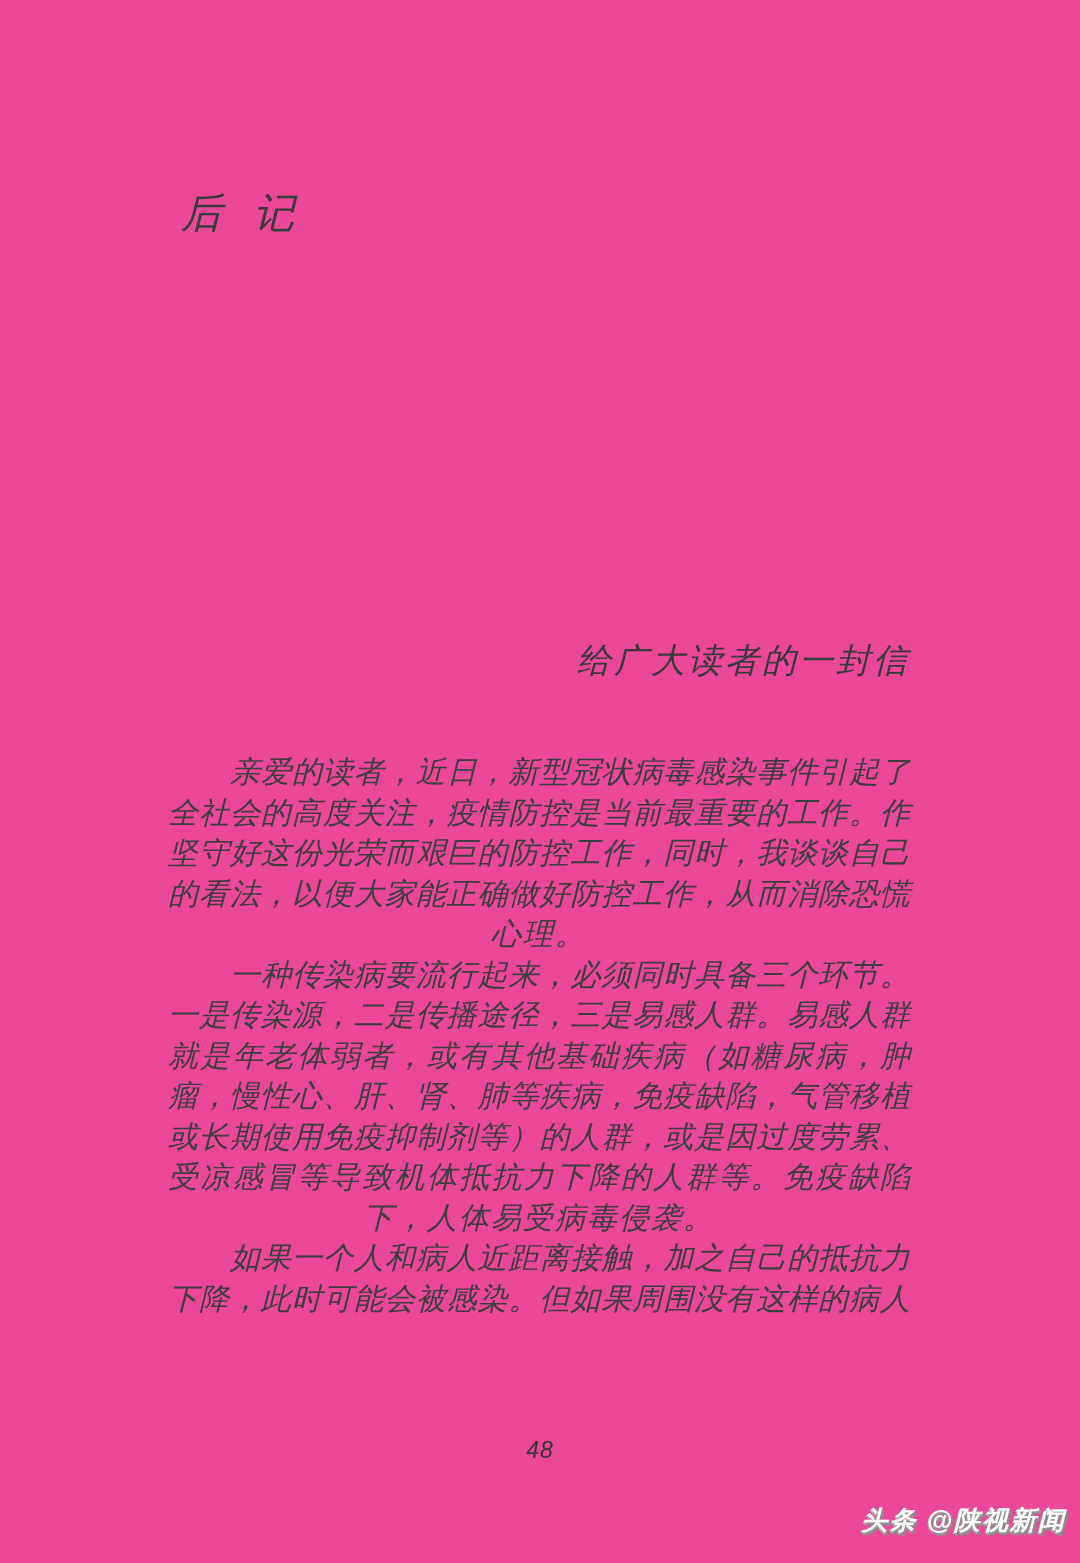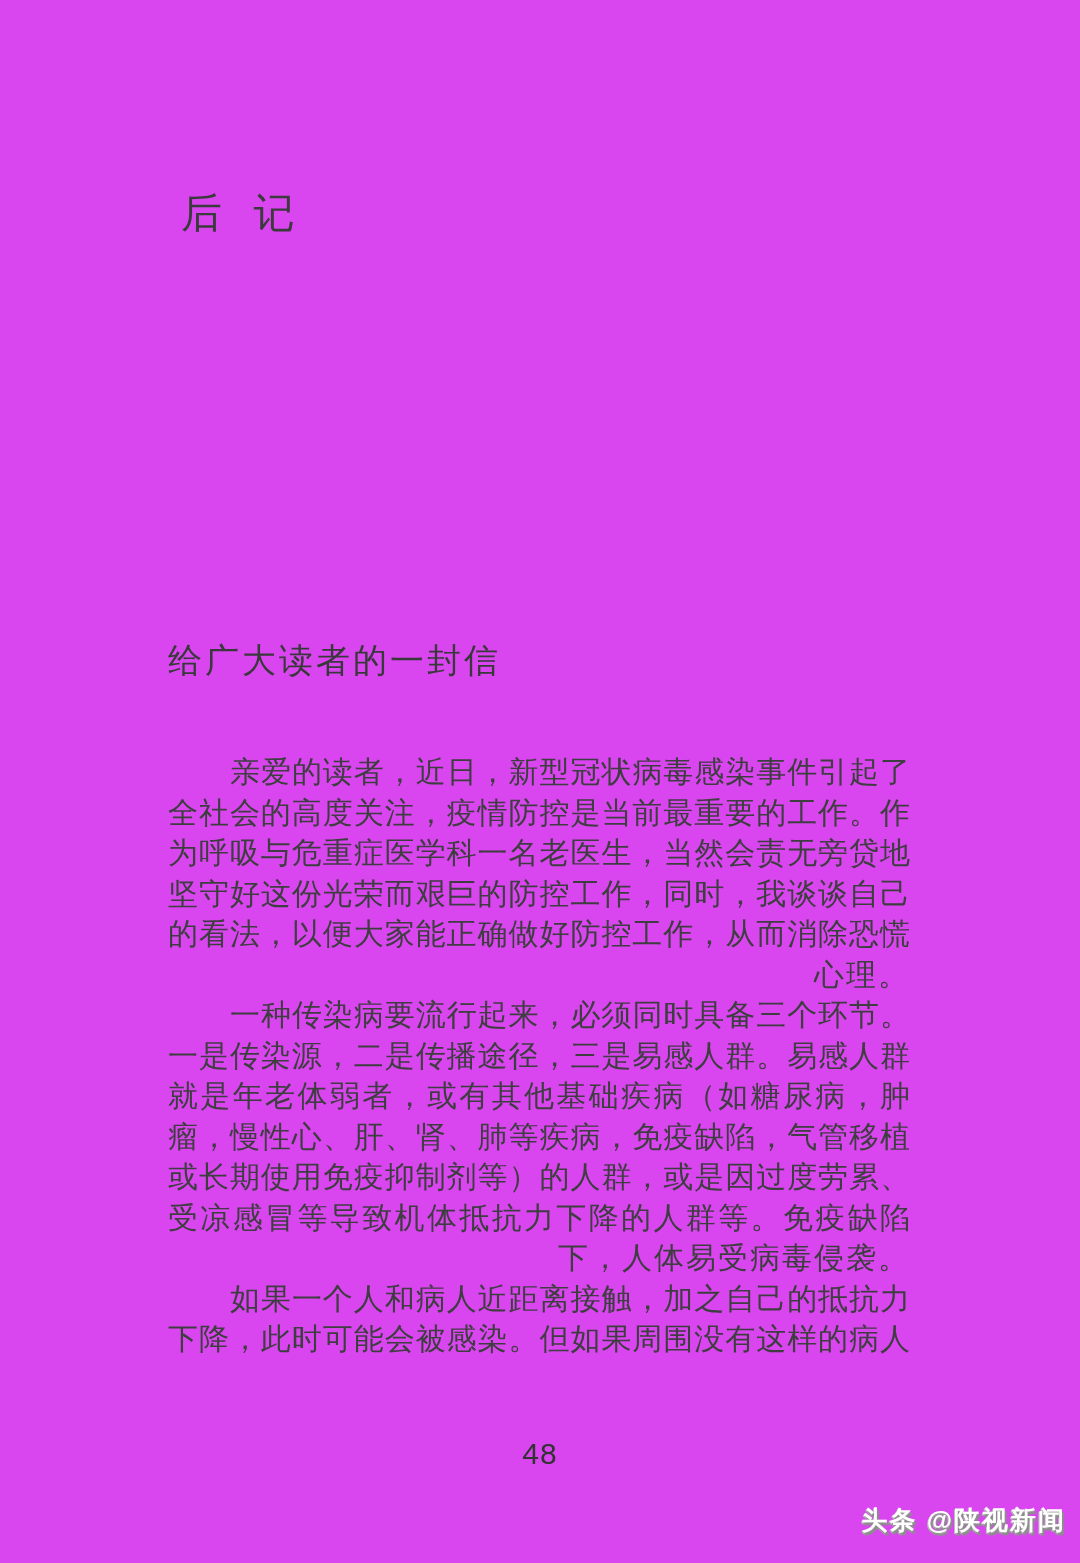--- a/index.html
+++ b/index.html
@@ -10,74 +10,75 @@
     width: 1080px;
     height: 1563px;
     position: relative;
     background: #fdfdfd;
     overflow: hidden;
     font-family: "Liberation Serif", "DejaVu Serif", serif;
   }
   .page {
     position: absolute;
     inset: 0;
-    background: #d946ef;
+    background: #ec4899;
+    font-style: italic;
   }
   .chapter-title {
     position: absolute;
     left: 181px;
     top: 186px;
     font-family: "Liberation Sans", "DejaVu Sans", sans-serif;
     font-size: 41px;
     font-weight: 400;
     color: #3b3b3d;
     letter-spacing: 10px;
     white-space: pre;
   }
   .letter-title {
     position: absolute;
     left: 168px;
     width: 742px;
     top: 638px;
-    text-align: left;
+    text-align: right;
     font-size: 34px;
     color: #39393b;
     letter-spacing: 3px;
   }
   .letter-body {
     position: absolute;
     left: 168px;
     top: 752px;
     width: 742px;
     font-size: 30px;
     color: #3e3e40;
   }
   .line {
     height: 40.5px;
     line-height: 40.5px;
     letter-spacing: 2px;
-    text-align: right;
+    text-align: center;
   }
   .line.j {
     text-align: justify;
     text-align-last: justify;
     text-justify: inter-character;
     letter-spacing: 0;
   }
   .line.ind {
     text-indent: 62px;
   }
   .page-number {
     position: absolute;
     left: 0;
     right: 0;
     top: 1437px;
     text-align: center;
     font-family: "Liberation Sans", "DejaVu Sans", sans-serif;
-    font-size: 30px;
+    font-size: 23px;
     color: #333336;
     letter-spacing: 1px;
   }
   .watermark {
     position: absolute;
     right: 14px;
     top: 1503px;
     font-family: "Liberation Sans", "DejaVu Sans", sans-serif;
     font-size: 26px;
     font-weight: 700;
@@ -95,21 +96,20 @@
 
 <div class="page">
 
   <div class="chapter-title">后 记</div>
 
   <div class="letter-title">给广大读者的一封信</div>
 
   <div class="letter-body">
       <div class="line j ind">亲爱的读者，近日，新型冠状病毒感染事件引起了</div>
       <div class="line j">全社会的高度关注，疫情防控是当前最重要的工作。作</div>
-      <div class="line j">为呼吸与危重症医学科一名老医生，当然会责无旁贷地</div>
       <div class="line j">坚守好这份光荣而艰巨的防控工作，同时，我谈谈自己</div>
       <div class="line j">的看法，以便大家能正确做好防控工作，从而消除恐慌</div>
       <div class="line">心理。</div>
       <div class="line j ind">一种传染病要流行起来，必须同时具备三个环节。</div>
       <div class="line j">一是传染源，二是传播途径，三是易感人群。易感人群</div>
       <div class="line j">就是年老体弱者，或有其他基础疾病（如糖尿病，肿</div>
       <div class="line j">瘤，慢性心、肝、肾、肺等疾病，免疫缺陷，气管移植</div>
       <div class="line j">或长期使用免疫抑制剂等）的人群，或是因过度劳累、</div>
       <div class="line j">受凉感冒等导致机体抵抗力下降的人群等。免疫缺陷</div>
       <div class="line">下，人体易受病毒侵袭。</div>

